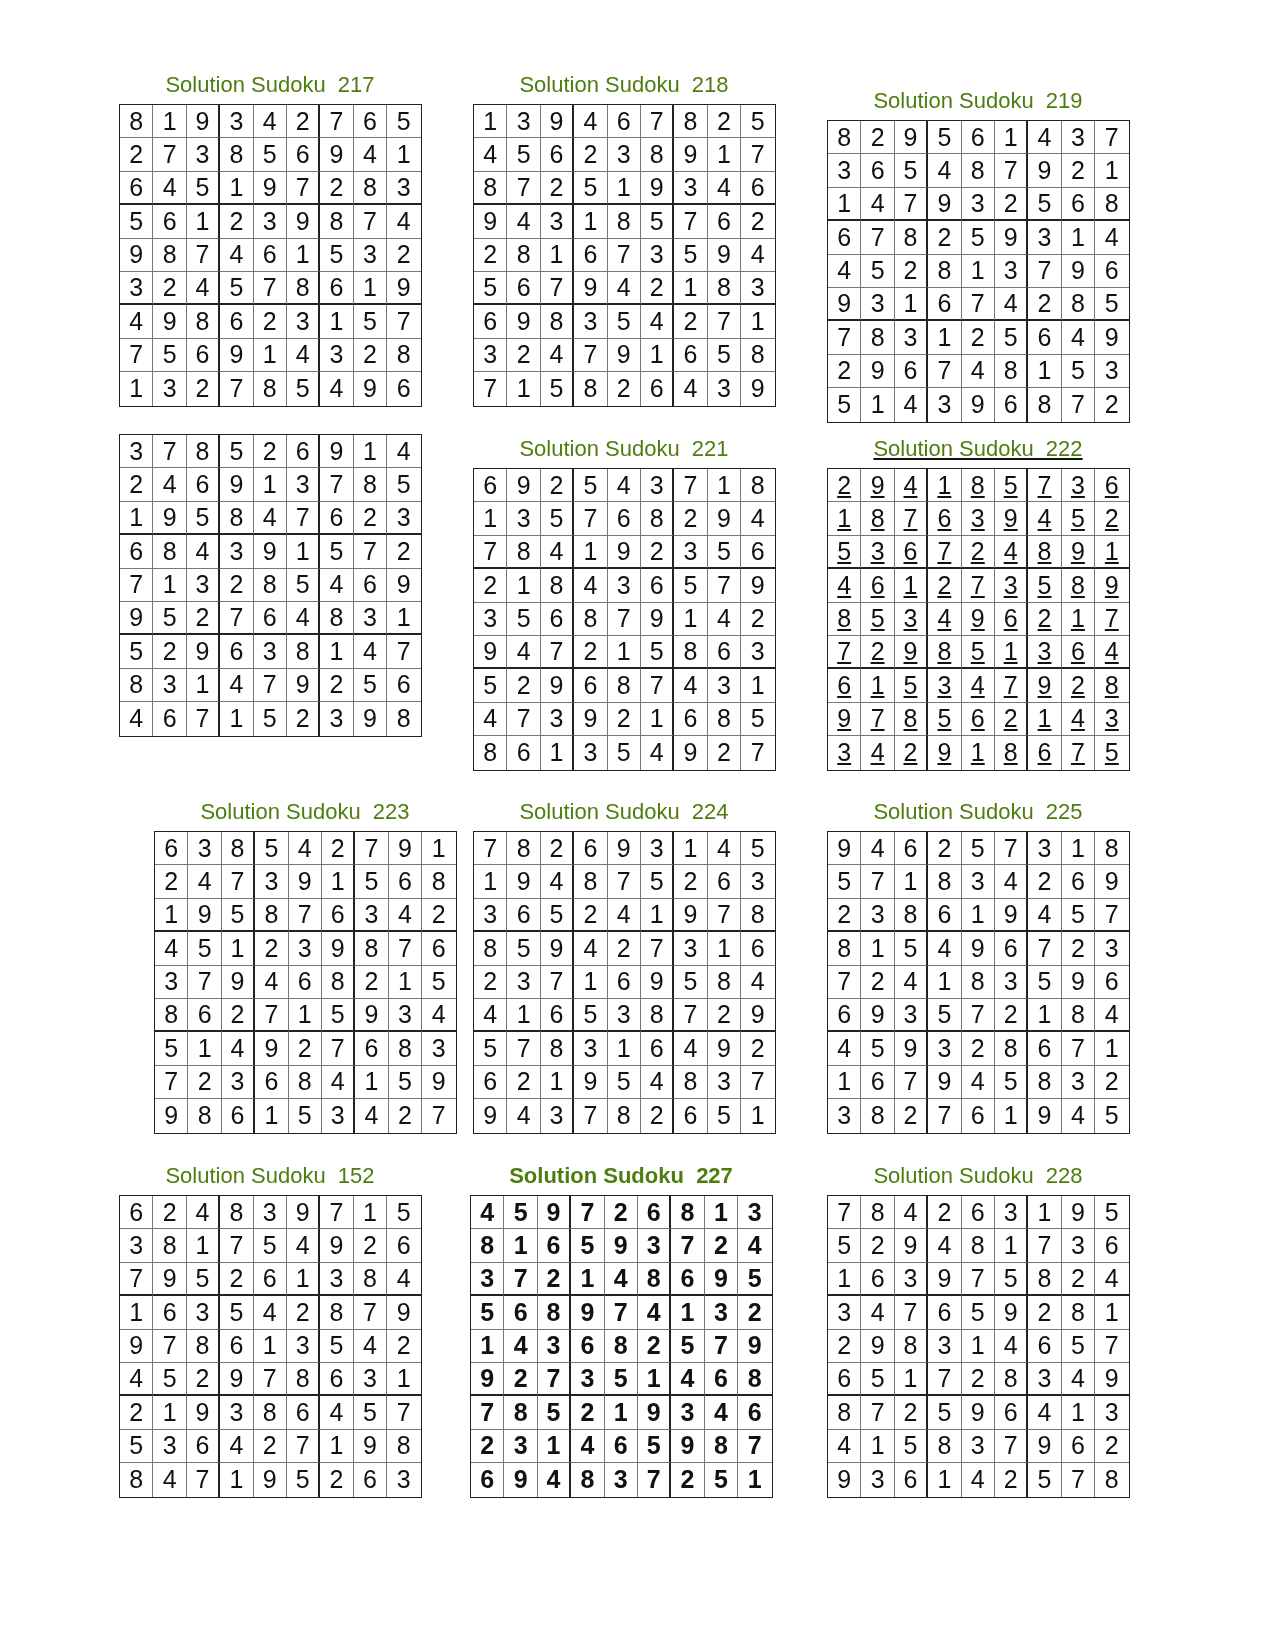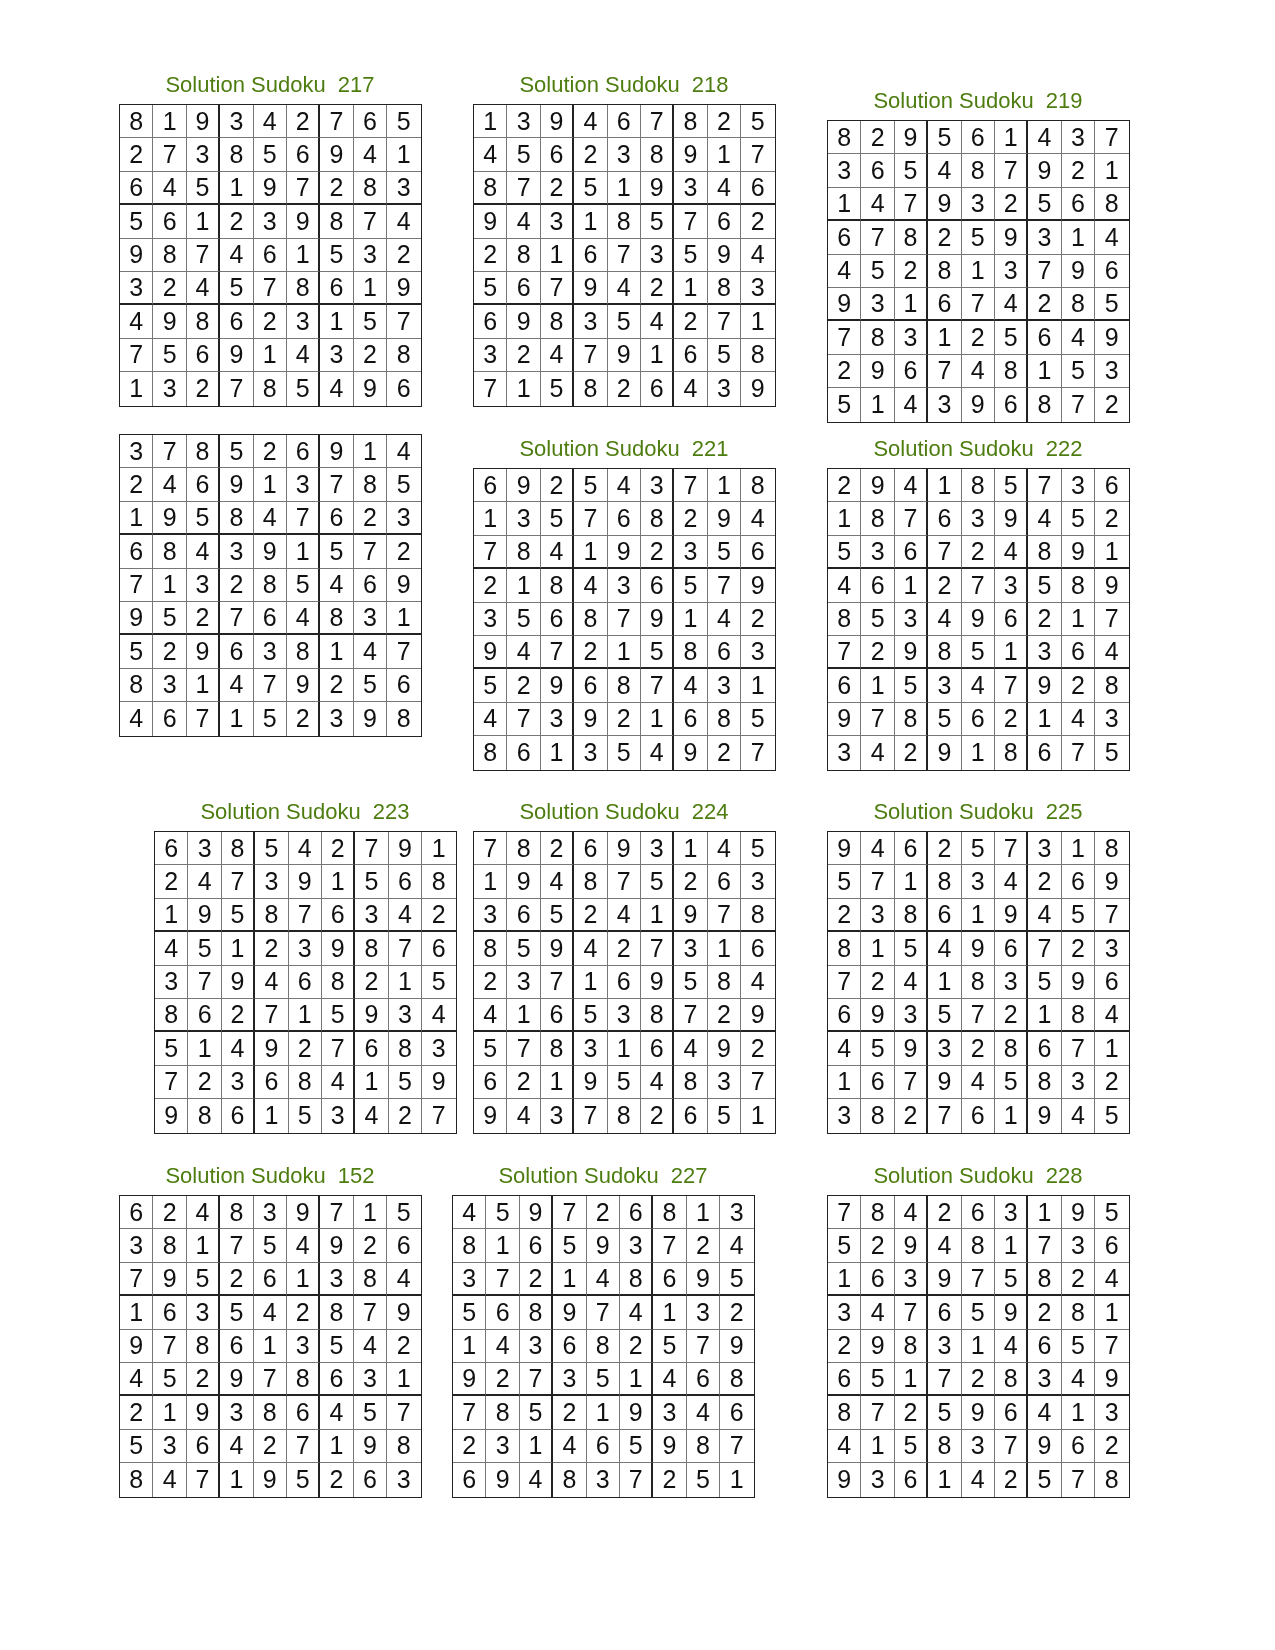--- a/index.html
+++ b/index.html
@@ -440,21 +440,21 @@
         <div class="cell r-last">6</div>
         <div class="cell box-r r-last">1</div>
         <div class="cell r-last">3</div>
         <div class="cell r-last">5</div>
         <div class="cell box-r r-last">4</div>
         <div class="cell r-last">9</div>
         <div class="cell r-last">2</div>
         <div class="cell c-last r-last">7</div>
       </div>
     </div>
-    <div class="puzzle" style="left: 827px; top: 434px;">
+    <div class="puzzle" style="left: 827px; top: 434px; text-decoration: underline;">
       <div class="puzzle-title">Solution Sudoku  222</div>
       <div class="grid">
         <div class="cell">2</div>
         <div class="cell">9</div>
         <div class="cell box-r">4</div>
         <div class="cell">1</div>
         <div class="cell">8</div>
         <div class="cell box-r">5</div>
         <div class="cell">7</div>
         <div class="cell">3</div>
@@ -870,21 +870,21 @@
         <div class="cell r-last">4</div>
         <div class="cell box-r r-last">7</div>
         <div class="cell r-last">1</div>
         <div class="cell r-last">9</div>
         <div class="cell box-r r-last">5</div>
         <div class="cell r-last">2</div>
         <div class="cell r-last">6</div>
         <div class="cell c-last r-last">3</div>
       </div>
     </div>
-    <div class="puzzle" style="left: 452px; top: 1161px;">
+    <div class="puzzle" style="left: 470px; top: 1161px; font-weight: bold;">
       <div class="puzzle-title">Solution Sudoku  227</div>
       <div class="grid">
         <div class="cell">4</div>
         <div class="cell">5</div>
         <div class="cell box-r">9</div>
         <div class="cell">7</div>
         <div class="cell">2</div>
         <div class="cell box-r">6</div>
         <div class="cell">8</div>
         <div class="cell">1</div>

